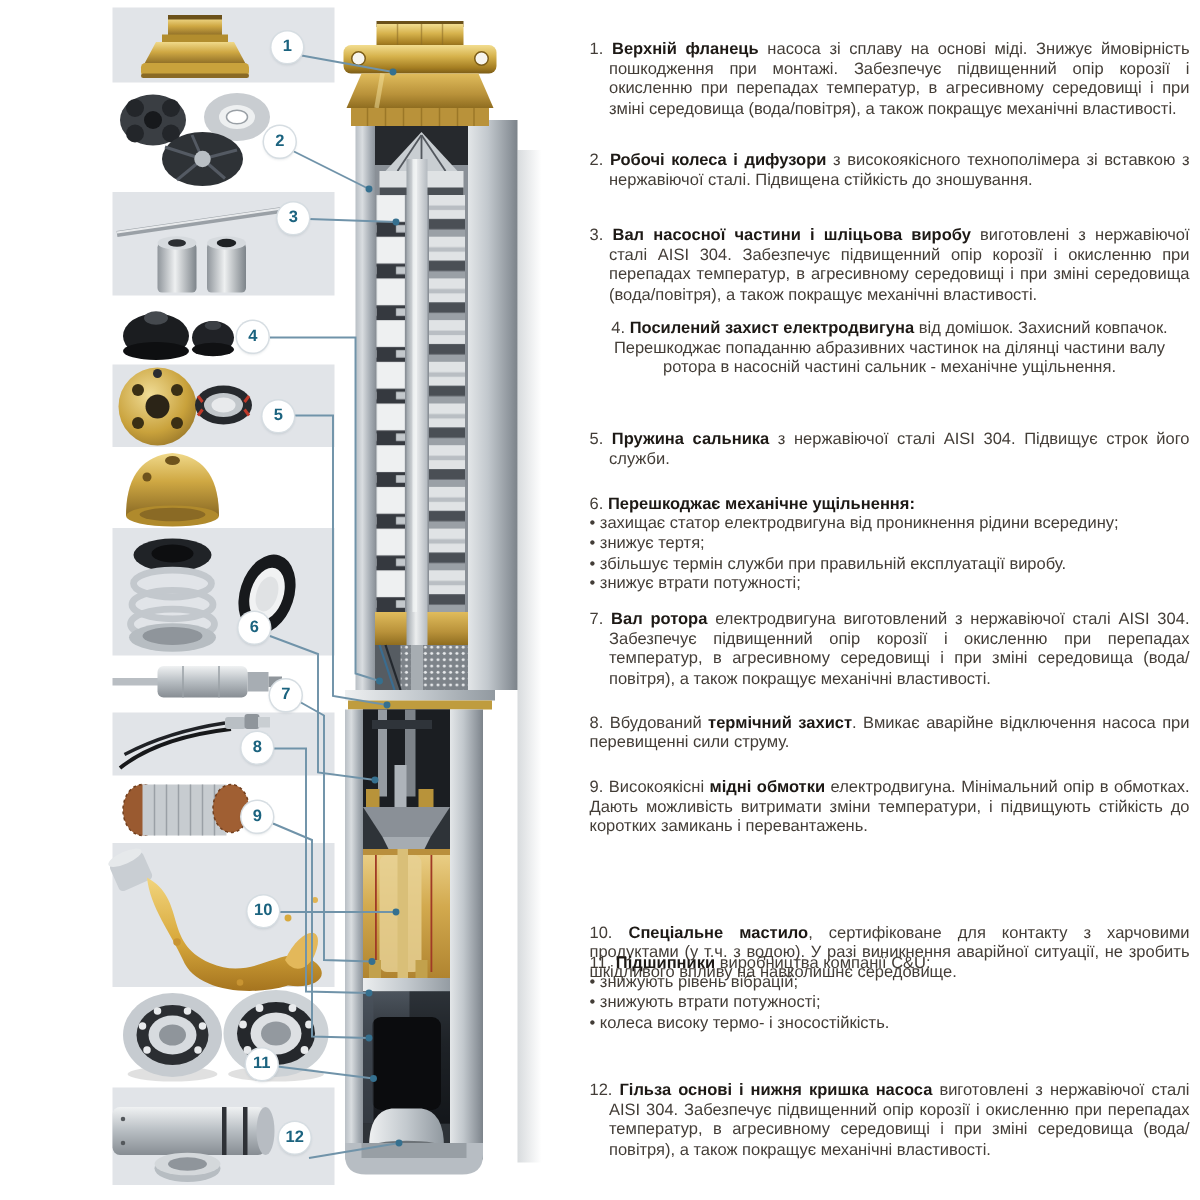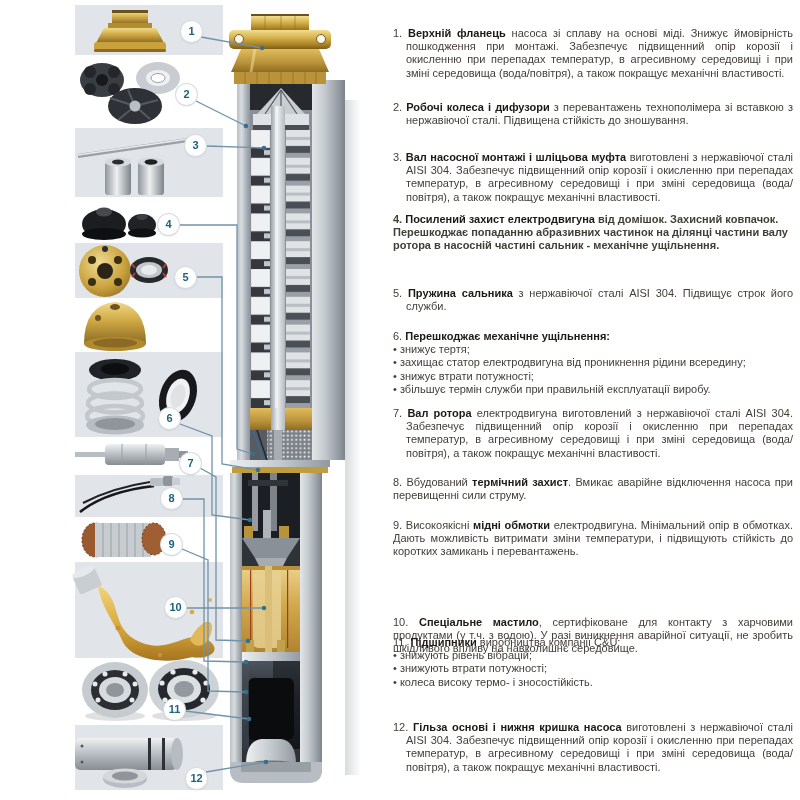--- a/index.html
+++ b/index.html
@@ -11,21 +11,21 @@
   
   .co{position:absolute;width:21px;height:21px;border-radius:50%;background:#ffffff;
       color:#1b637f;font-weight:bold;font-size:11px;line-height:21px;text-align:center;
       box-shadow:0 0 0 1px #d6dde2,0 1px 2px rgba(60,80,95,.25);z-index:30;}
   
   .right-col{position:absolute;left:393px;top:0;width:400px;z-index:5;}
   .item{position:absolute;left:0;width:400px;font-size:11px;line-height:13.2px;
         color:#433d37;text-align:justify;}
   .item .para{padding-left:0;text-indent:0;}
   .item.ind .para{padding-left:13px;text-indent:-13px;}
-  .item.left{text-align:left;font-weight:bold;}
+  .item.left{text-align:center;}
   .item b{color:#1d1915;}
   .bullet{text-align:left;}
 </style>
 </head>
 <body>
 
 <div class="canvas">
 
   <div class="band" style="top:5px;height:50px"></div>
   <div class="band" style="top:128px;height:69px"></div>
@@ -442,50 +442,50 @@
   <div class="co" style="left:176px;top:84px"><span>2</span></div>
   <div class="co" style="left:185px;top:135px"><span>3</span></div>
   <div class="co" style="left:158px;top:214px"><span>4</span></div>
   <div class="co" style="left:175px;top:267px"><span>5</span></div>
   <div class="co" style="left:159px;top:408px"><span>6</span></div>
   <div class="co" style="left:180px;top:453px"><span>7</span></div>
   <div class="co" style="left:161px;top:488px"><span>8</span></div>
   <div class="co" style="left:161px;top:534px"><span>9</span></div>
   <div class="co" style="left:165px;top:597px"><span>10</span></div>
   <div class="co" style="left:164px;top:699px"><span>11</span></div>
-  <div class="co" style="left:186px;top:768px"><span>12</span></div>
+  <div class="co" style="left:186px;top:748px"><span>12</span></div>
 
   <div class="right-col">
 
     <div class="item ind" style="top:27px">
       <div class="para"><span>1.</span><span> </span><b>Верхній фланець</b><span> насоса зі сплаву на основі міді. Знижує ймовірність пошкодження при монтажі. Забезпечує підвищенний опір корозії і окисленню при перепадах температур, в агресивному середовищі і при зміні середовища (вода/повітря), а також покращує механічні властивості.</span></div>
     </div>
 
     <div class="item ind" style="top:101px">
-      <div class="para"><span>2.</span><span> </span><b>Робочі колеса і дифузори</b><span> з перевантажень технополімера зі вставкою з нержавіючої сталі. Підвищена стійкість до зношування.</span></div>
+      <div class="para"><span>2.</span><span> </span><b>Робочі колеса і дифузори</b><span> з високоякісного технополімера зі вставкою з нержавіючої сталі. Підвищена стійкість до зношування.</span></div>
     </div>
 
     <div class="item ind" style="top:151px">
-      <div class="para"><span>3.</span><span> </span><b>Вал насосної монтажі і шліцьова муфта</b><span> виготовлені з нержавіючої сталі AISI 304. Забезпечує підвищенний опір корозії і окисленню при перепадах температур, в агресивному середовищі і при зміні середовища (вода/повітря), а також покращує механічні властивості.</span></div>
+      <div class="para"><span>3.</span><span> </span><b>Вал насосної частини і шліцьова виробу</b><span> виготовлені з нержавіючої сталі AISI 304. Забезпечує підвищенний опір корозії і окисленню при перепадах температур, в агресивному середовищі і при зміні середовища (вода/повітря), а також покращує механічні властивості.</span></div>
     </div>
 
     <div class="item left" style="top:213px">
       <div class="para"><span>4.</span><span> </span><b>Посилений захист електродвигуна</b><span> від домішок. Захисний ковпачок. Перешкоджає попаданню абразивних частинок на ділянці частини валу ротора в насосній частині сальник - механічне ущільнення.</span></div>
     </div>
 
     <div class="item ind" style="top:287px">
       <div class="para"><span>5.</span><span> </span><b>Пружина сальника</b><span> з нержавіючої сталі AISI 304. Підвищує строк його служби.</span></div>
     </div>
 
     <div class="item" style="top:330px">
       <div class="para"><span>6.</span><span> </span><b>Перешкоджає механічне ущільнення:</b><span></span></div>
+      <div class="bullet">• захищає статор електродвигуна від проникнення рідини всередину;</div>
       <div class="bullet">• знижує тертя;</div>
-      <div class="bullet">• захищає статор електродвигуна від проникнення рідини всередину;</div>
+      <div class="bullet">• збільшує термін служби при правильній експлуатації виробу.</div>
       <div class="bullet">• знижує втрати потужності;</div>
-      <div class="bullet">• збільшує термін служби при правильній експлуатації виробу.</div>
     </div>
 
     <div class="item ind" style="top:407px">
       <div class="para"><span>7.</span><span> </span><b>Вал ротора</b><span> електродвигуна виготовлений з нержавіючої сталі AISI 304. Забезпечує підвищенний опір корозії і окисленню при перепадах температур, в агресивному середовищі і при зміні середовища (вода/повітря), а також покращує механічні властивості.</span></div>
     </div>
 
     <div class="item" style="top:476px">
       <div class="para"><span>8.</span><span> Вбудований </span><b>термічний захист</b><span>. Вмикає аварійне відключення насоса при перевищенні сили струму.</span></div>
     </div>
 

